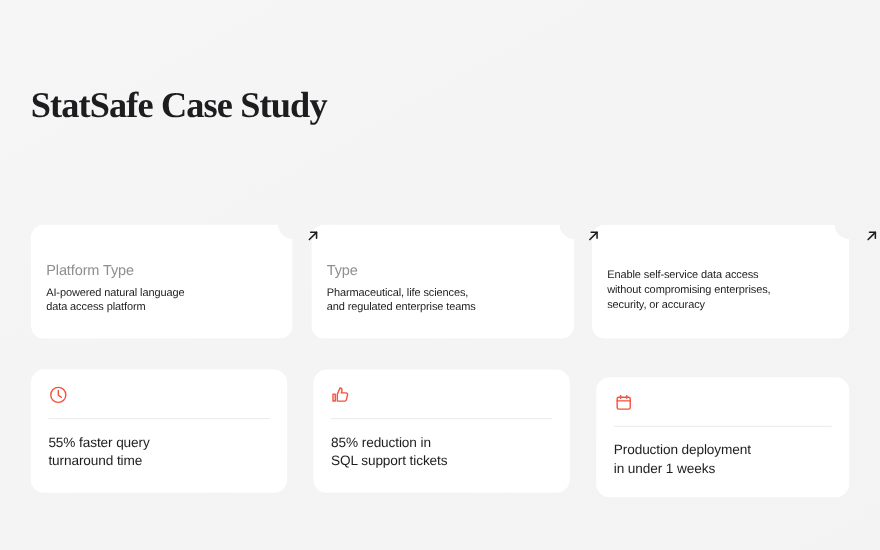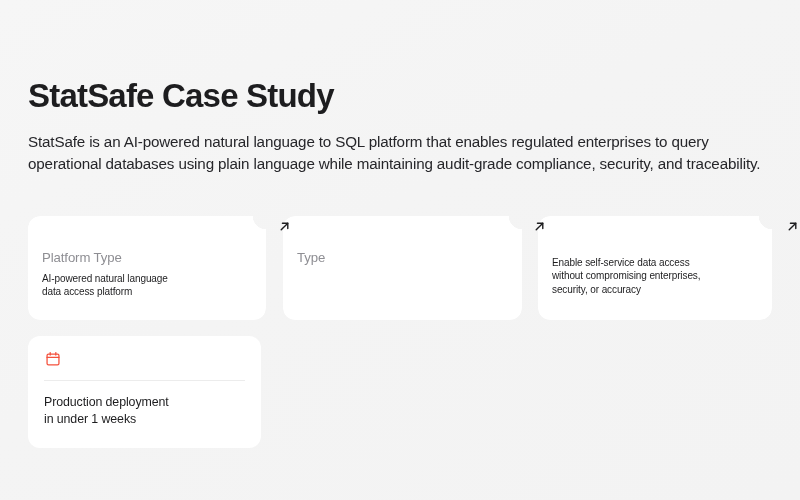--- a/index.html
+++ b/index.html
@@ -25,20 +25,21 @@
     height: 500px;
     background: linear-gradient(150deg, #f6f6f6 0%, #f4f4f4 45%, #f3f3f3 100%);
   }
 
   
   .header {
     position: absolute;
     left: 28px;
     top: 78px;
     width: 742px;
+    font-family: Liberation Serif, serif;
   }
 
   .page-title {
     font-size: 33px;
     font-weight: 700;
     letter-spacing: -0.8px;
     color: #1d1d1f;
     line-height: 1.12;
   }
 
@@ -49,21 +50,21 @@
     line-height: 1.47;
     color: #26262a;
     letter-spacing: -0.15px;
     max-width: 740px;
   }
 
   
   .info-row {
     position: absolute;
     left: 28px;
-    top: 216px;
+    top: 204px;
     width: 744px;
     height: 104px;
   }
 
   .info-card {
     position: absolute;
     top: 0;
     width: 238px;
     height: 104px;
     background: #ffffff;
@@ -157,36 +158,37 @@
     white-space: pre-line;
   }
 </style>
 </head>
 <body>
 
 <div class="page">
 
   <div class="header">
     <div class="page-title">StatSafe Case Study</div>
-    <div class="page-desc">StatSafe is an AI-powered natural language to SQL platform that enables regulated enterprises to query operational databases using plain language while maintaining audit-grade compliance, security, and traceability.</div>
   </div>
 
   <div class="info-row">
 
     <div class="info-card">
       <div class="info-inner">
         <div class="info-label">Platform Type</div>
         <div class="info-value">AI-powered natural language
 data access platform</div>
       </div>
     </div>
 
     <div class="info-card">
       <div class="info-inner">
         <div class="info-label">Type</div>
+        <div class="info-value">Pharmaceutical, life sciences,
+and regulated enterprise teams</div>
       </div>
     </div>
 
     <div class="info-card">
       <div class="info-inner">
         <div class="info-value">Enable self-service data access
 without compromising enterprises,
 security, or accuracy</div>
       </div>
     </div>
@@ -207,21 +209,45 @@
       <svg viewBox="0 0 16 16" fill="none" stroke="currentColor" stroke-width="1.5" stroke-linecap="round" stroke-linejoin="round">
         <path d="M4.5 11.5 L11.5 4.5"></path>
         <path d="M5.8 4.5 L11.5 4.5 L11.5 10.2"></path>
       </svg>
     </div>
 
   </div>
 
   <div class="stat-row">
 
-
+    <div class="stat-card">
+      <div class="stat-icon">
+        <svg viewBox="0 0 20 20" fill="none" stroke="currentColor" stroke-width="1.4" stroke-linecap="round" stroke-linejoin="round">
+          <circle cx="10" cy="10" r="7.6"></circle>
+          <path d="M10 5.6 L10 10.2 L13 12.4"></path>
+        </svg>
+      </div>
+      <div class="stat-divider"></div>
+      <div class="stat-text">55% faster query
+turnaround time</div>
+    </div>
+
+    <div class="stat-card">
+      <div class="stat-icon">
+        <svg viewBox="0 0 20 20" fill="none" stroke="currentColor" stroke-width="1.4" stroke-linecap="round" stroke-linejoin="round">
+          <path d="M1.9 9.2 L4.2 9.2 L4.2 16.2 L1.9 16.2 Z"></path>
+          <path d="M6.3 9.2 L9.0 3.0 C9.0 3.0 11.0 3.0 11.0 5.1 C11.0 6.4 10.4 8.0 10.4 8.0
+                   L15.0 8.0 C16.1 8.0 16.8 8.8 16.6 9.7 L15.4 15.0
+                   C15.2 15.8 14.6 16.3 13.8 16.3 L6.3 16.3 Z"></path>
+        </svg>
+      </div>
+      <div class="stat-divider"></div>
+      <div class="stat-text">85% reduction in
+SQL support tickets</div>
+    </div>
 
     <div class="stat-card">
       <div class="stat-icon">
         <svg viewBox="0 0 20 20" fill="none" stroke="currentColor" stroke-width="1.4" stroke-linecap="round" stroke-linejoin="round">
           <rect x="3.4" y="4.6" width="13.2" height="12.0" rx="1.6"></rect>
           <path d="M3.4 8.2 L16.6 8.2"></path>
           <path d="M6.9 2.9 L6.9 5.6"></path>
           <path d="M13.1 2.9 L13.1 5.6"></path>
         </svg>
       </div>

